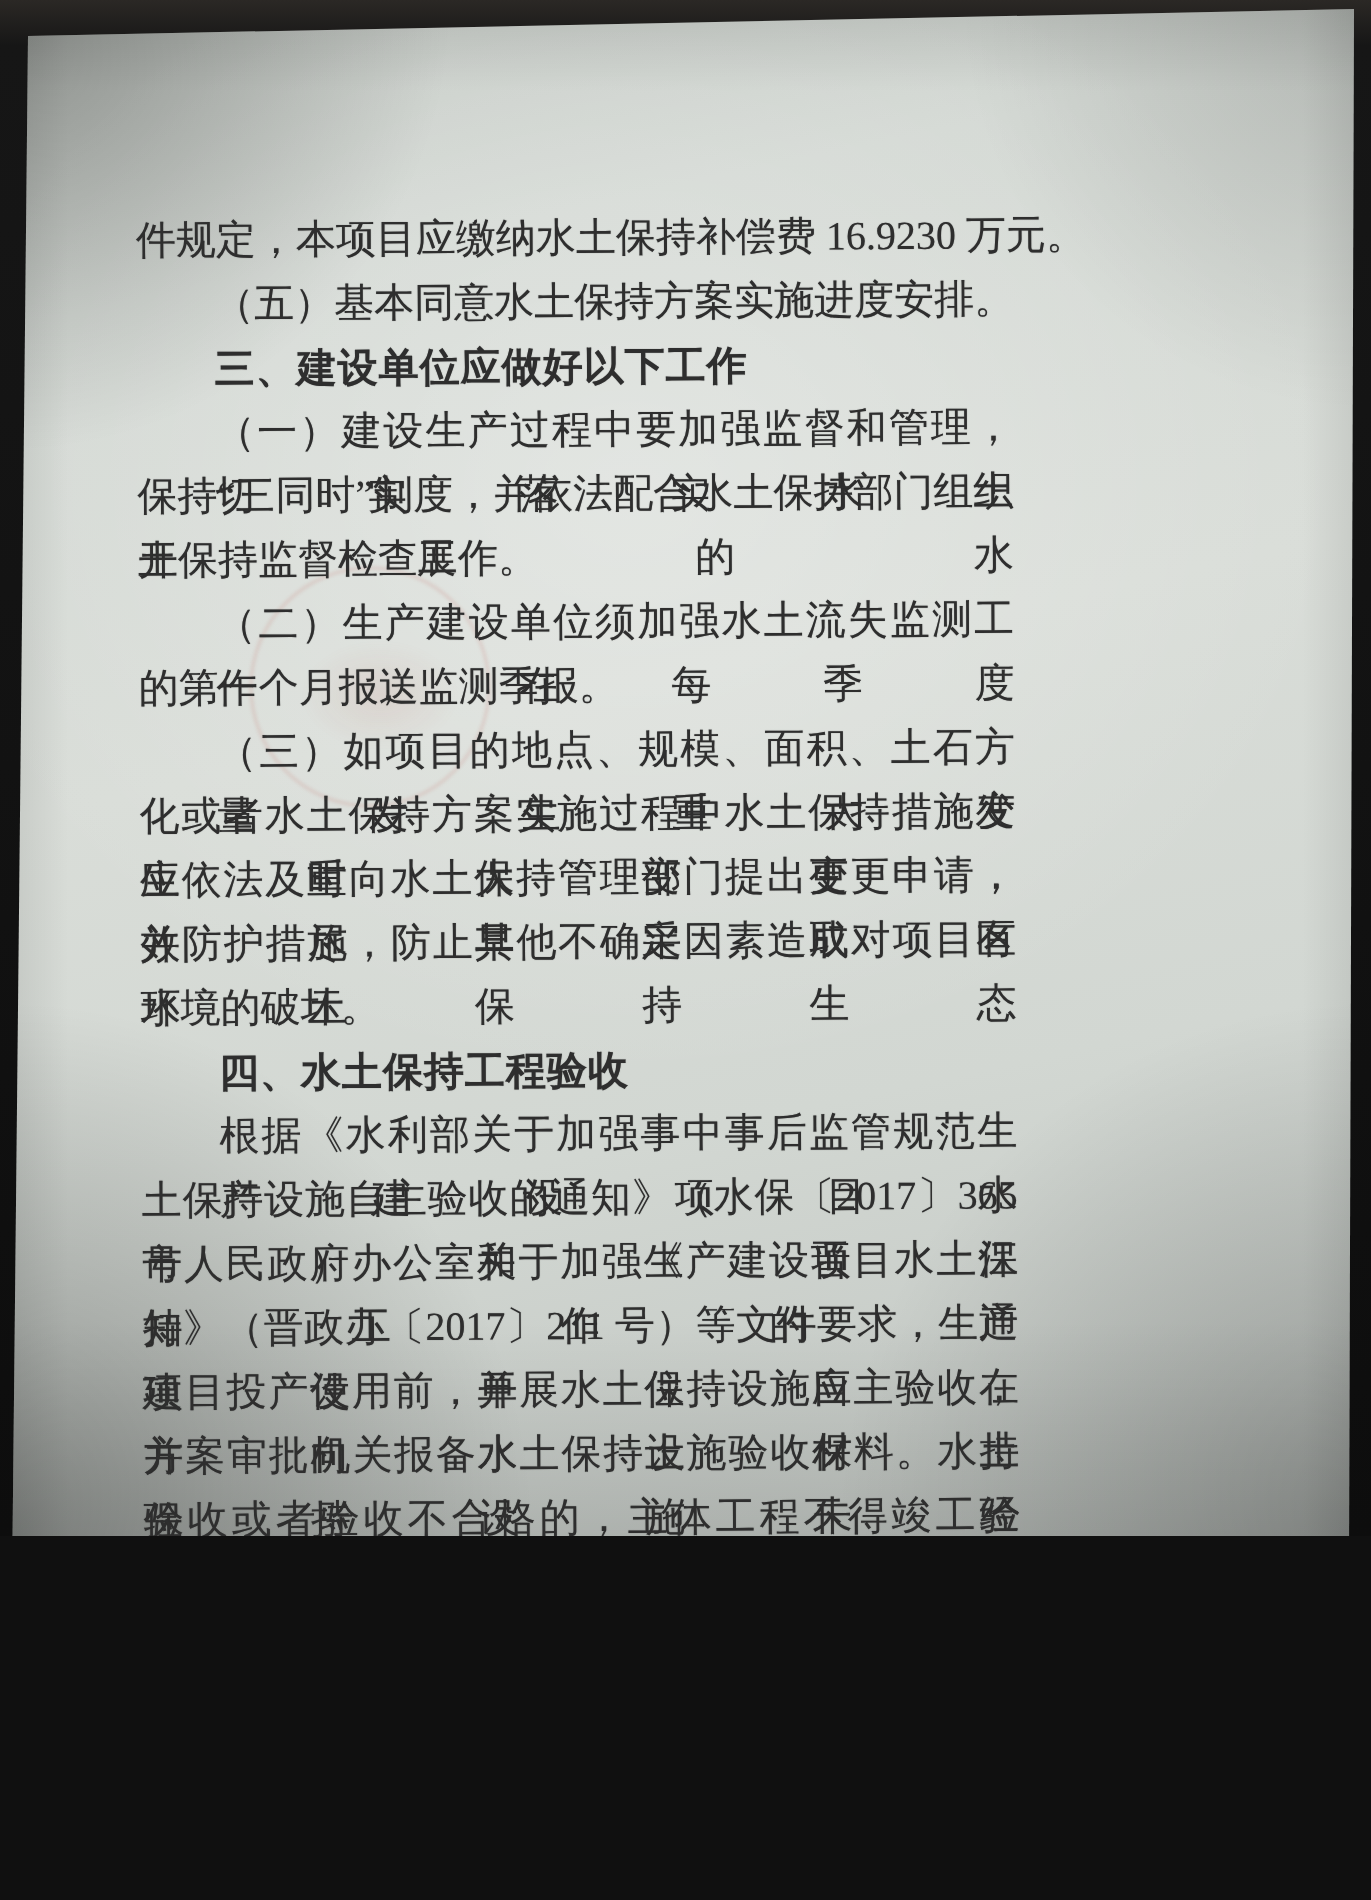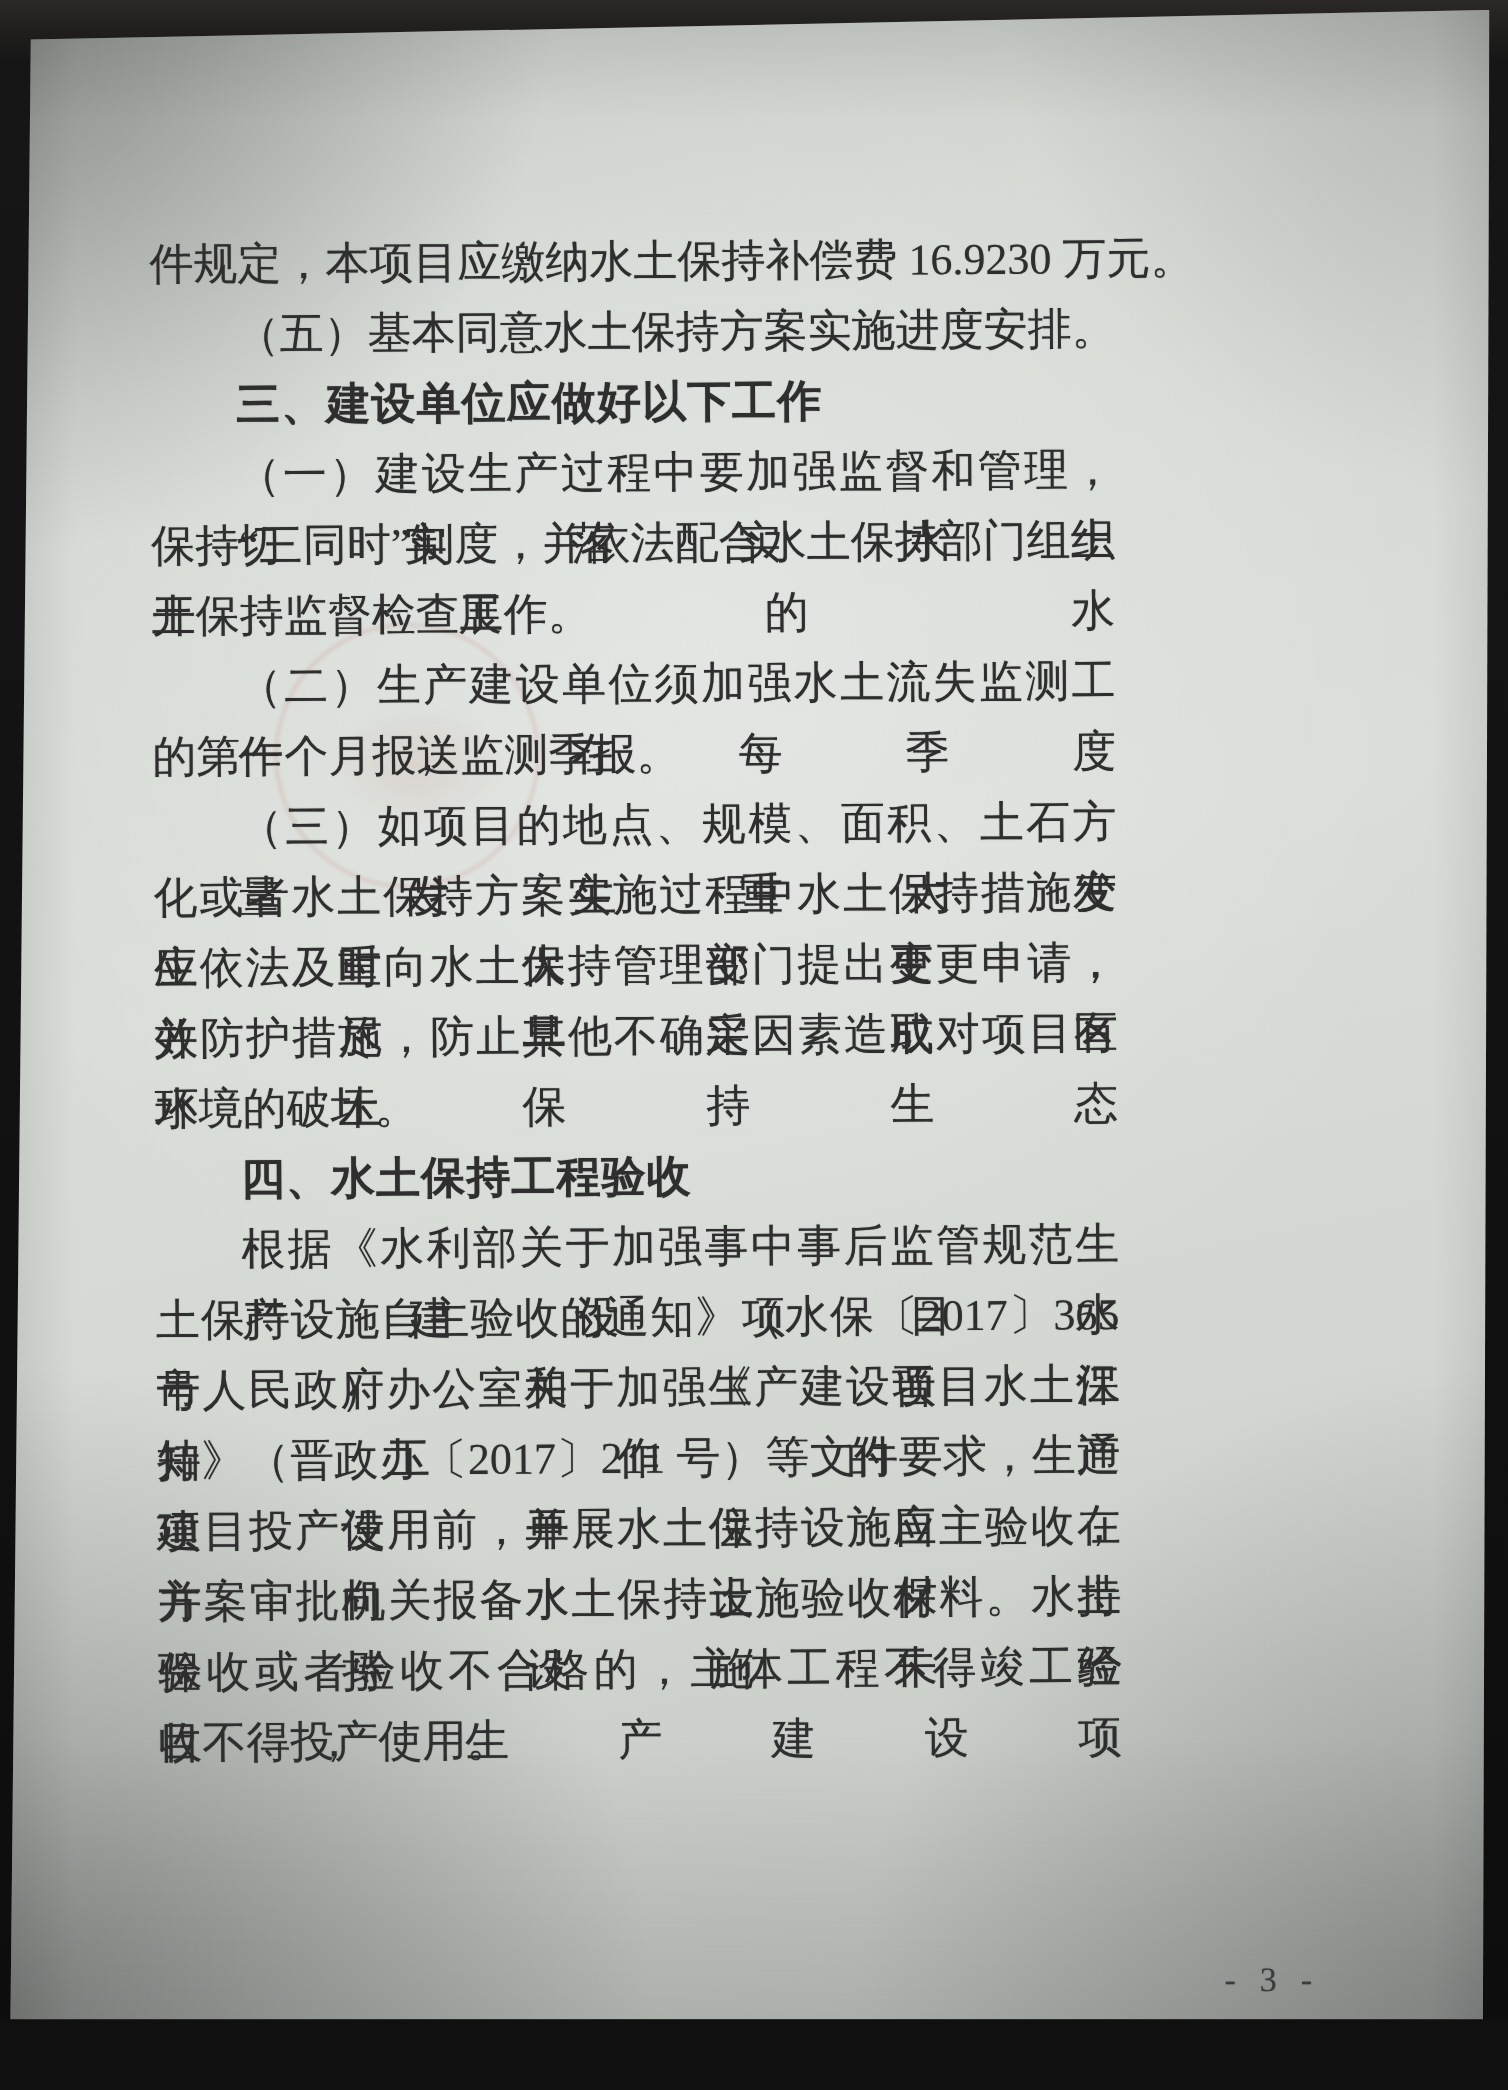--- a/index.html
+++ b/index.html
@@ -1,18 +1,18 @@
 <!DOCTYPE html>
 <html><head>
 <meta charset="utf-8">
 <style>
   html,body{margin:0;padding:0;background:#101010;}
   .stage{
     position:relative;
-    width:1371px;height:1836px;
+    width:1371px;height:1536px;
     background:linear-gradient(180deg,#2b2825 0%,#161616 3%,#121212 50%,#0d0d0d 100%);
     overflow:hidden;
     font-family:"Liberation Serif","DejaVu Serif",serif;
   }
   .paper{
     position:absolute;inset:0;
     clip-path:polygon(28px 36px,1354px 9px,1348px 1864px,9px 1885px);
     background:
       radial-gradient(ellipse 75% 55% at 46% 32%, rgba(255,255,255,0.30), rgba(255,255,255,0) 70%),
       linear-gradient(168deg,#c2c7c2 0%,#d3d8d3 18%,#d9ddd8 45%,#d2d7d2 70%,#bfc4c0 100%);

